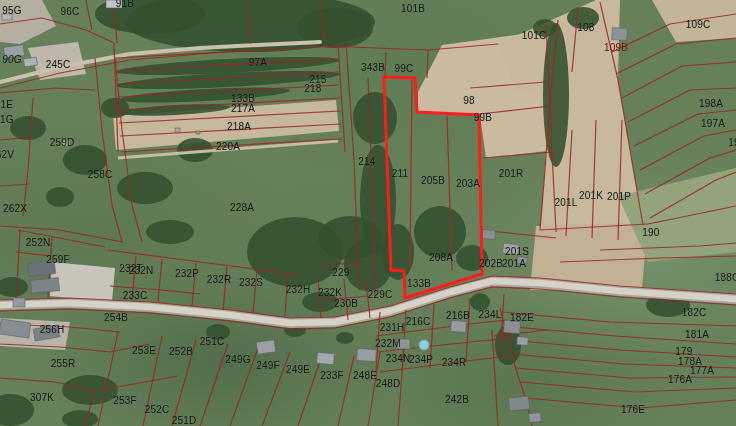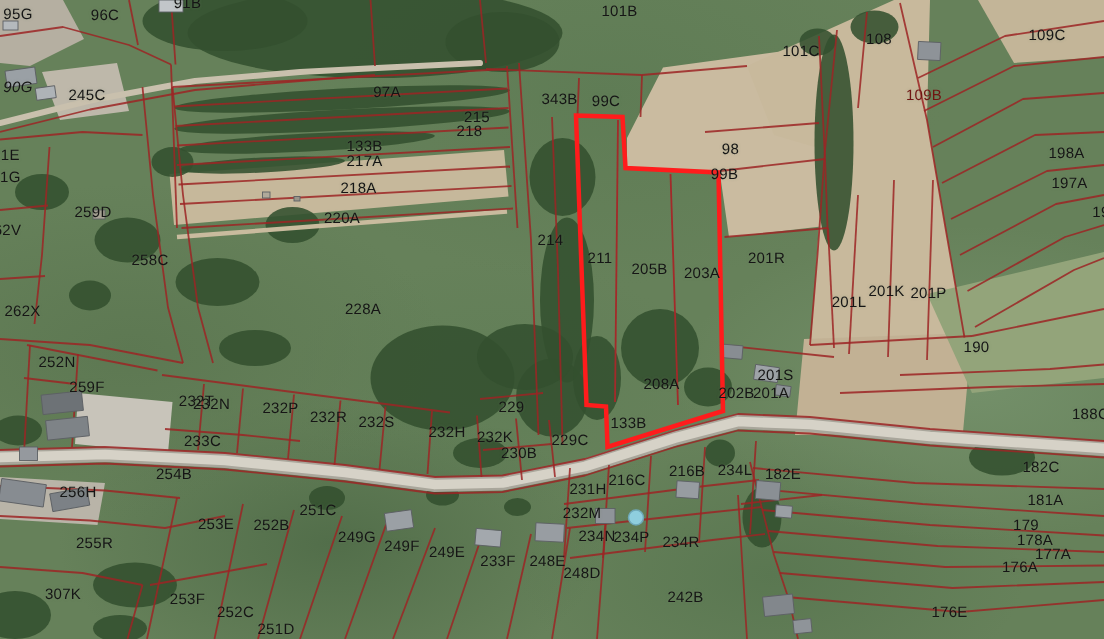--- a/index.html
+++ b/index.html
@@ -232,26 +232,26 @@
       <span class="plabel" style="left: 239px; top: 127px;">218A</span>
       <span class="plabel" style="left: 228px; top: 147px;">220A</span>
       <span class="plabel" style="left: 242px; top: 208px;">228A</span>
       <span class="plabel" style="left: 367px; top: 162px;">214</span>
       <span class="plabel" style="left: 400px; top: 174px;">211</span>
       <span class="plabel" style="left: 433px; top: 181px;">205B</span>
       <span class="plabel" style="left: 468px; top: 184px;">203A</span>
       <span class="plabel" style="left: 373px; top: 68px;">343B</span>
       <span class="plabel" style="left: 404px; top: 69px;">99C</span>
       <span class="plabel" style="left: 483px; top: 79px; margin-top: 39px;">99B</span>
-      <span class="plabel" style="left: 487px; top: 101px;">98</span>
+      <span class="plabel" style="left: 469px; top: 101px;">98</span>
       <span class="plabel" style="left: 413px; top: 9px;">101B</span>
       <span class="plabel" style="left: 534px; top: 36px;">101C</span>
       <span class="plabel" style="left: 586px; top: 28px;">108</span>
       <span class="plabel" style="left: 698px; top: 25px;">109C</span>
-      <span class="plabel" style="left: 616px; top: 48px; color: rgb(112, 21, 18); margin-top: 17px;">109B</span>
+      <span class="plabel" style="left: 616px; top: 48px; color: rgb(112, 21, 18);">109B</span>
       <span class="plabel" style="left: 711px; top: 104px;">198A</span>
       <span class="plabel" style="left: 713px; top: 124px;">197A</span>
       <span class="plabel" style="left: 734px; top: 143px;">19</span>
       <span class="plabel" style="left: 511px; top: 174px;">201R</span>
       <span class="plabel" style="left: 566px; top: 203px;">201L</span>
       <span class="plabel" style="left: 591px; top: 196px;">201K</span>
       <span class="plabel" style="left: 619px; top: 197px;">201P</span>
       <span class="plabel" style="left: 651px; top: 233px;">190</span>
       <span class="plabel" style="left: 517px; top: 252px;">201S</span>
       <span class="plabel" style="left: 441px; top: 258px;">208A</span>

